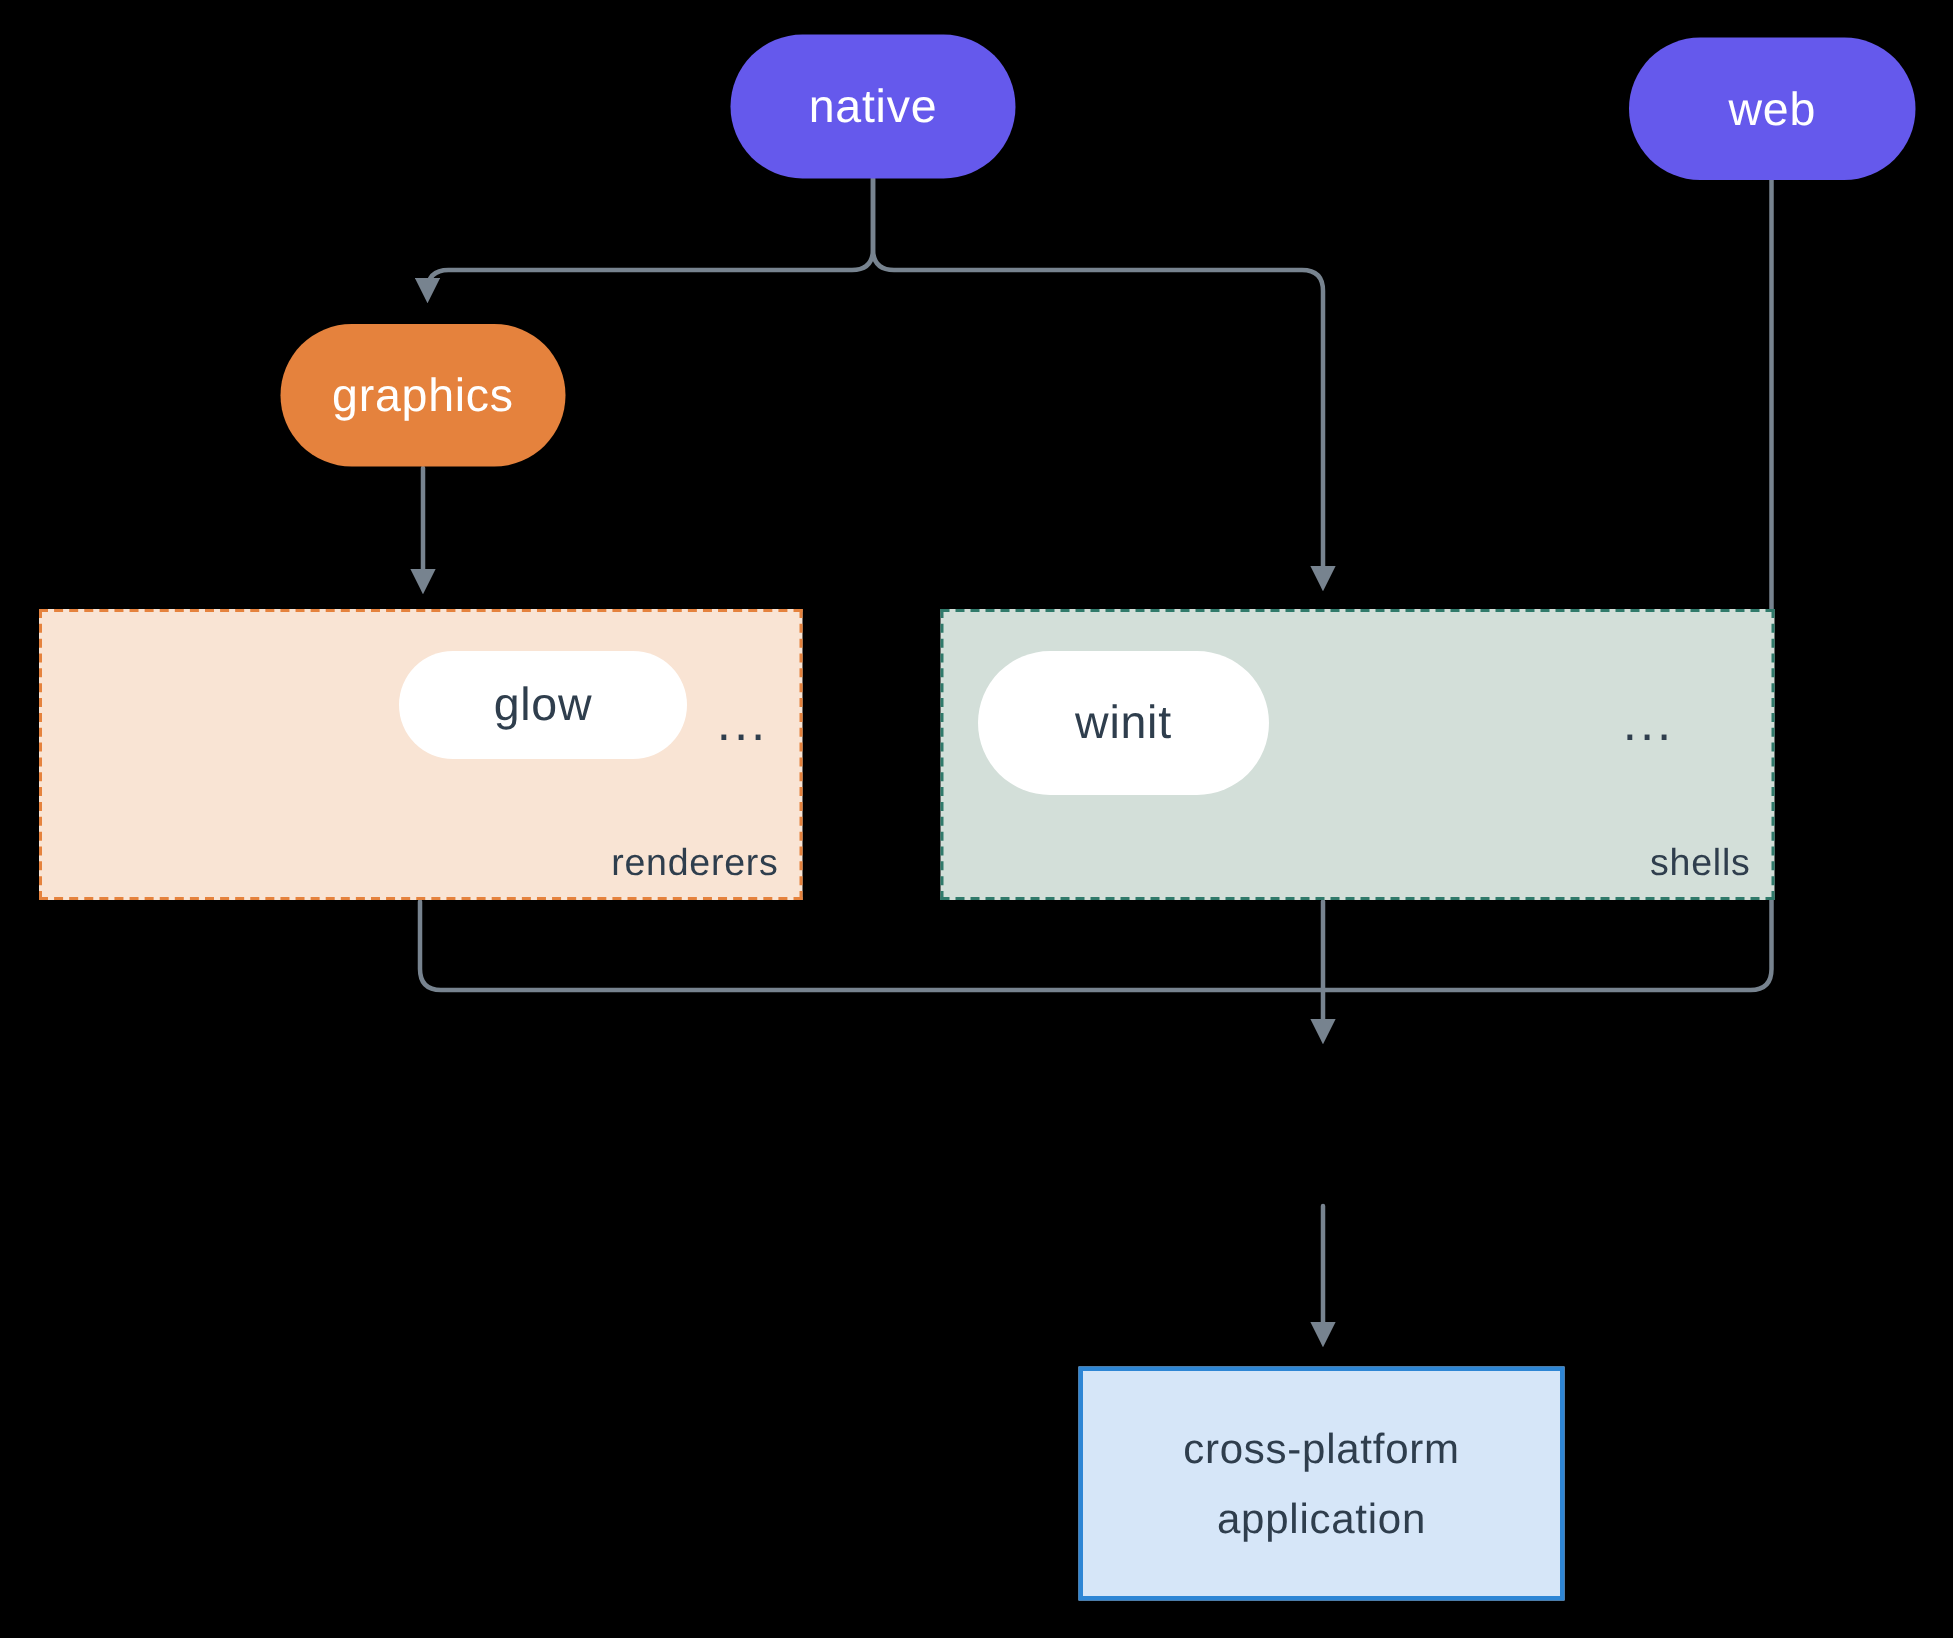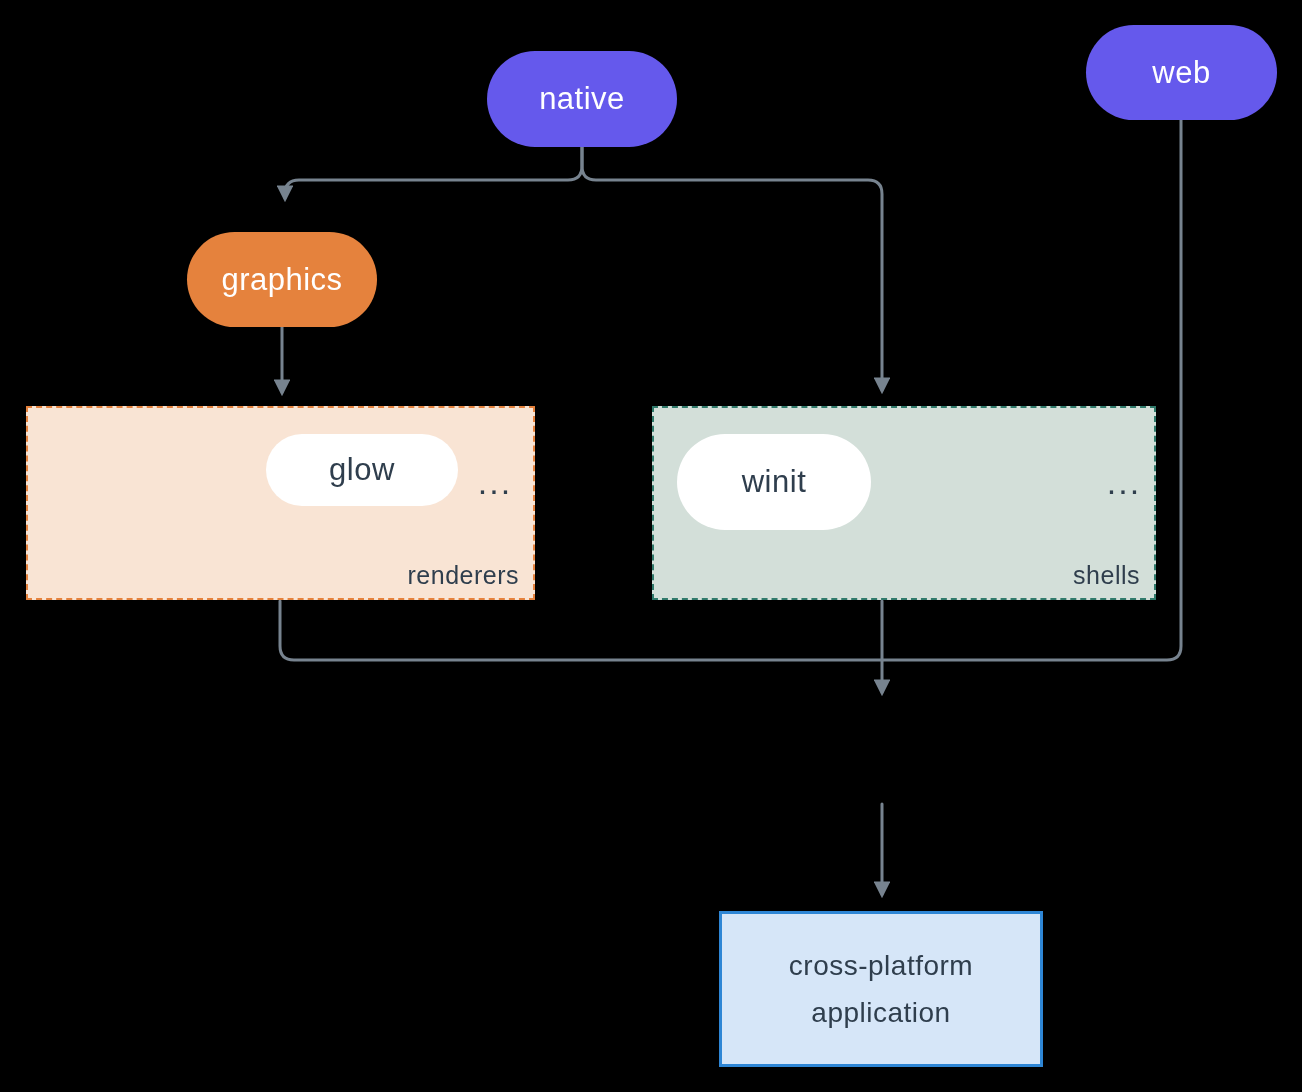--- a/index.html
+++ b/index.html
@@ -30,21 +30,21 @@
   .pill {
     position: absolute;
     border-radius: 999px;
     display: flex;
     align-items: center;
     justify-content: center;
     font-size: 31px;
     letter-spacing: 0.5px;
   }
   .pill.purple { background: var(--purple); color: var(--white); }
-  .pill.orange { background: var(--orange); color: var(--white); margin-top: 16px; }
+  .pill.orange { background: var(--orange); color: var(--white); }
   .pill.blue   { background: var(--blue);   color: var(--white); }
   .pill.white  { background: var(--pill_bg); color: var(--dark_text); }
 
   .group-box {
     position: absolute;
     box-sizing: border-box;
     border-width: 2px;
     border-style: dashed;
   }
   .group-box.renderers {
@@ -87,27 +87,27 @@
     display: flex;
     flex-direction: column;
     align-items: center;
     justify-content: center;
     color: var(--dark_text);
     font-size: 28px;
     line-height: 47px;
     letter-spacing: 0.5px;
   }
   
-  #node-native   { left: 487px;  top: 23px;  width: 190px; height: 96px; margin-top: 28px; }
+  #node-native   { left: 487px;  top: 23px;  width: 190px; height: 96px; }
   #node-web      { left: 1086px; top: 25px;  width: 191px; height: 95px; }
   #node-graphics { left: 187px;  top: 216px; width: 190px; height: 95px; }
   #node-iced     { left: 787px;  top: 709px; width: 190px; height: 95px; }
 
   #group-renderers { left: 26px;  top: 406px; width: 509px; height: 194px; }
-  #group-shells    { left: 652px; top: 406px; width: 504px; height: 194px; }
+  #group-shells    { left: 627px; top: 406px; width: 556px; height: 194px; }
 
   #node-wgpu   { left: 22px;  top: 26px; width: 192px; height: 96px; }
   #node-glow   { left: 238px; top: 26px; width: 192px; height: 72px; }
   #renderers-ellipsis { left: 427px; }
 
   #node-winit  { left: 23px;  top: 26px; width: 194px; height: 96px; }
   #node-glutin { left: 243px; top: 26px; width: 190px; height: 96px; }
   #shells-ellipsis { left: 430px; }
 </style>
 </head>

